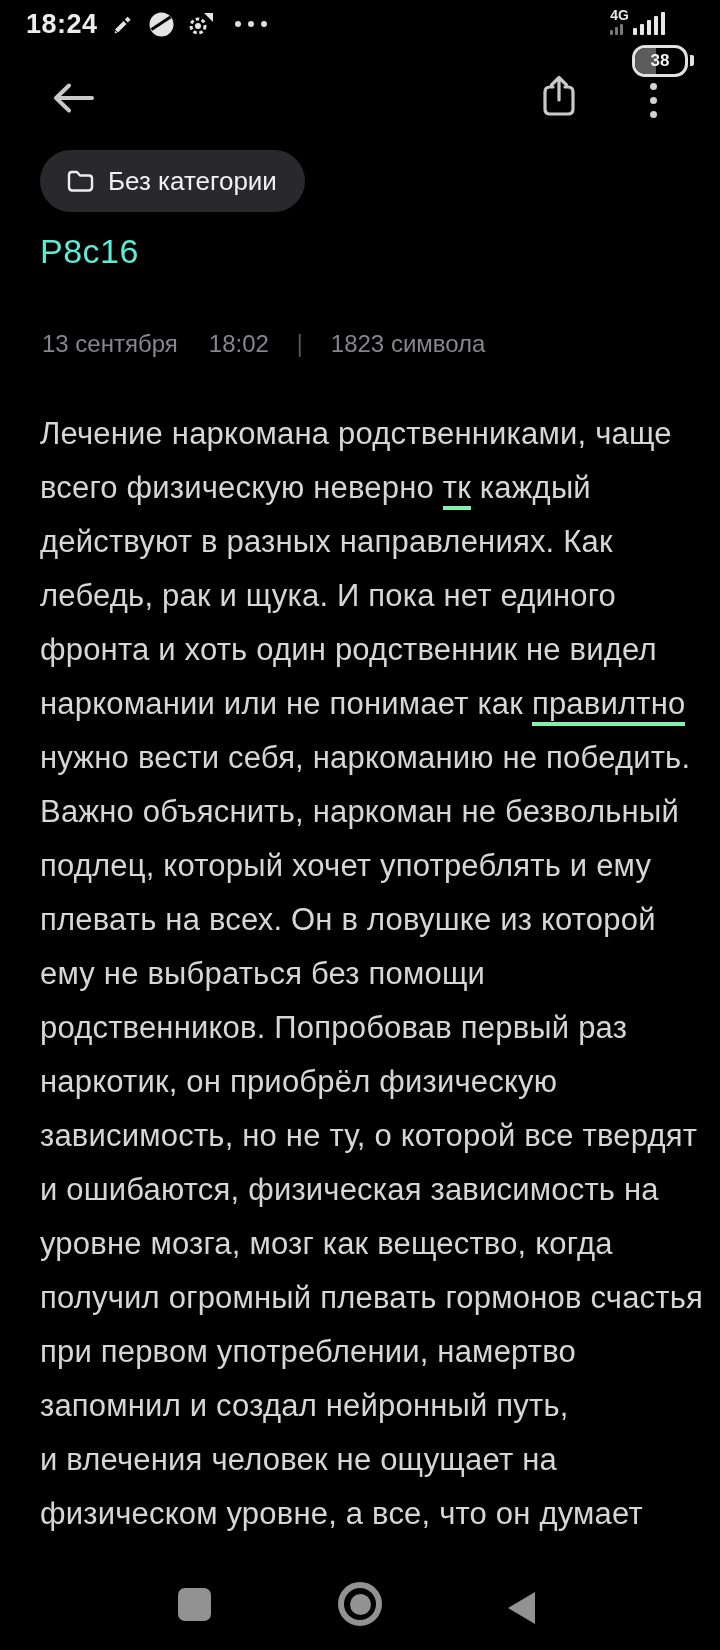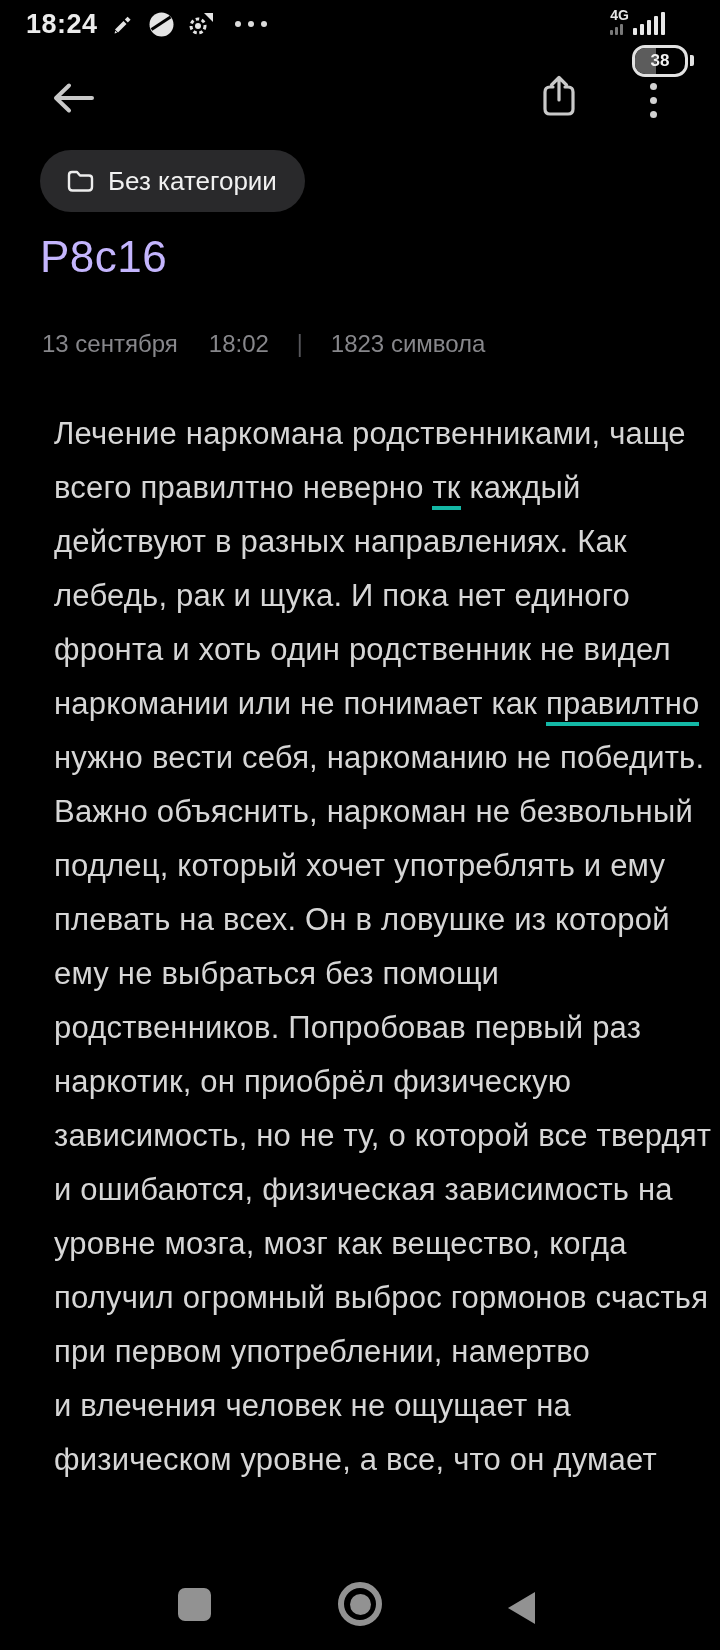--- a/index.html
+++ b/index.html
@@ -43,30 +43,30 @@
   .more-btn{position:absolute;left:638px;top:18px;width:30px;height:40px;
     display:flex;flex-direction:column;align-items:center;justify-content:center;gap:7px;cursor:pointer;}
   .more-btn i{width:7px;height:7px;border-radius:50%;background:#d2d2d2;}
   
   .category-chip{
     position:absolute;left:40px;top:150px;height:62px;border-radius:31px;
     background:#29292b;display:inline-flex;align-items:center;gap:13px;
     padding:0 28px 0 26px;cursor:pointer;
   }
   .chip-label{font-size:26px;color:#f1f1f1;}
-  .note-title{position:absolute;left:40px;top:232px;font-size:44px;font-weight:500;
-    color:#c4b5fd;letter-spacing:.5px;}
+  .note-title{position:absolute;left:40px;top:232px;font-size:34px;font-weight:500;
+    color:#5eead4;letter-spacing:.5px;}
   .note-meta{position:absolute;left:42px;top:330px;display:flex;align-items:center;
     font-size:24px;color:#87878b;}
   .meta-date{margin-right:31px;}
   .meta-time{margin-right:28px;}
   .meta-divider{color:#57575c;margin-right:28px;font-size:23px;}
   .note-body{position:absolute;left:40px;top:407px;right:30px;}
-  .body-line{white-space:nowrap;line-height:54px;font-size:31px;color:#d6d6d6;letter-spacing:.2px;margin-left:14px;}
-  .misspelled{border-bottom:4px solid #14b8a6;padding-bottom:1px;}
+  .body-line{white-space:nowrap;line-height:54px;font-size:31px;color:#d6d6d6;letter-spacing:.2px;}
+  .misspelled{border-bottom:4px solid #86efac;padding-bottom:1px;}
   
   .nav-overlay{position:absolute;left:0;right:0;bottom:0;height:80px;pointer-events:none;}
   .nav-recents{position:absolute;left:178px;top:18px;width:33px;height:33px;
     border-radius:7px;background:rgba(166,166,166,.88);pointer-events:auto;cursor:pointer;}
   .nav-home{position:absolute;left:338px;top:12px;width:32px;height:32px;border-radius:50%;
     border:6px solid rgba(166,166,166,.88);display:flex;align-items:center;justify-content:center;
     pointer-events:auto;cursor:pointer;}
   .nav-home i{width:21px;height:21px;border-radius:50%;background:rgba(166,166,166,.88);}
   .nav-back{position:absolute;left:508px;top:22px;width:0;height:0;
     border-top:16px solid transparent;border-bottom:16px solid transparent;
@@ -169,37 +169,38 @@
   <div class="note-title">P8c16</div>
   <div class="note-meta">
     <span class="meta-date">13 сентября</span>
     <span class="meta-time">18:02</span>
     <span class="meta-divider">|</span>
     <span class="meta-chars">1823 символа</span>
   </div>
 
   <div class="note-body">
       <div class="body-line"><span>Лечение наркомана родственниками, чаще</span></div>
-      <div class="body-line"><span>всего правилтно неверно </span><span class="misspelled">тк</span><span> каждый</span></div>
+      <div class="body-line"><span>всего физическую неверно </span><span class="misspelled">тк</span><span> каждый</span></div>
       <div class="body-line"><span>действуют в разных направлениях. Как</span></div>
       <div class="body-line"><span>лебедь, рак и щука. И пока нет единого</span></div>
       <div class="body-line"><span>фронта и хоть один родственник не видел</span></div>
       <div class="body-line"><span>наркомании или не понимает как </span><span class="misspelled">правилтно</span></div>
       <div class="body-line"><span>нужно вести себя, наркоманию не победить.</span></div>
       <div class="body-line"><span>Важно объяснить, наркоман не безвольный</span></div>
       <div class="body-line"><span>подлец, который хочет употреблять и ему</span></div>
       <div class="body-line"><span>плевать на всех. Он в ловушке из которой</span></div>
       <div class="body-line"><span>ему не выбраться без помощи</span></div>
       <div class="body-line"><span>родственников. Попробовав первый раз</span></div>
       <div class="body-line"><span>наркотик, он приобрёл физическую</span></div>
       <div class="body-line"><span>зависимость, но не ту, о которой все твердят</span></div>
       <div class="body-line"><span>и ошибаются, физическая зависимость на</span></div>
       <div class="body-line"><span>уровне мозга, мозг как вещество, когда</span></div>
-      <div class="body-line"><span>получил огромный выброс гормонов счастья</span></div>
+      <div class="body-line"><span>получил огромный плевать гормонов счастья</span></div>
       <div class="body-line"><span>при первом употреблении, намертво</span></div>
+      <div class="body-line"><span>запомнил и создал нейронный путь,</span></div>
       <div class="body-line"><span>и влечения человек не ощущает на</span></div>
       <div class="body-line"><span>физическом уровне, а все, что он думает</span></div>
     </div>
 
   <div class="nav-overlay">
     <span class="nav-recents"></span>
     <span class="nav-home">
         <i></i>
       </span>
     <span class="nav-back"></span>

